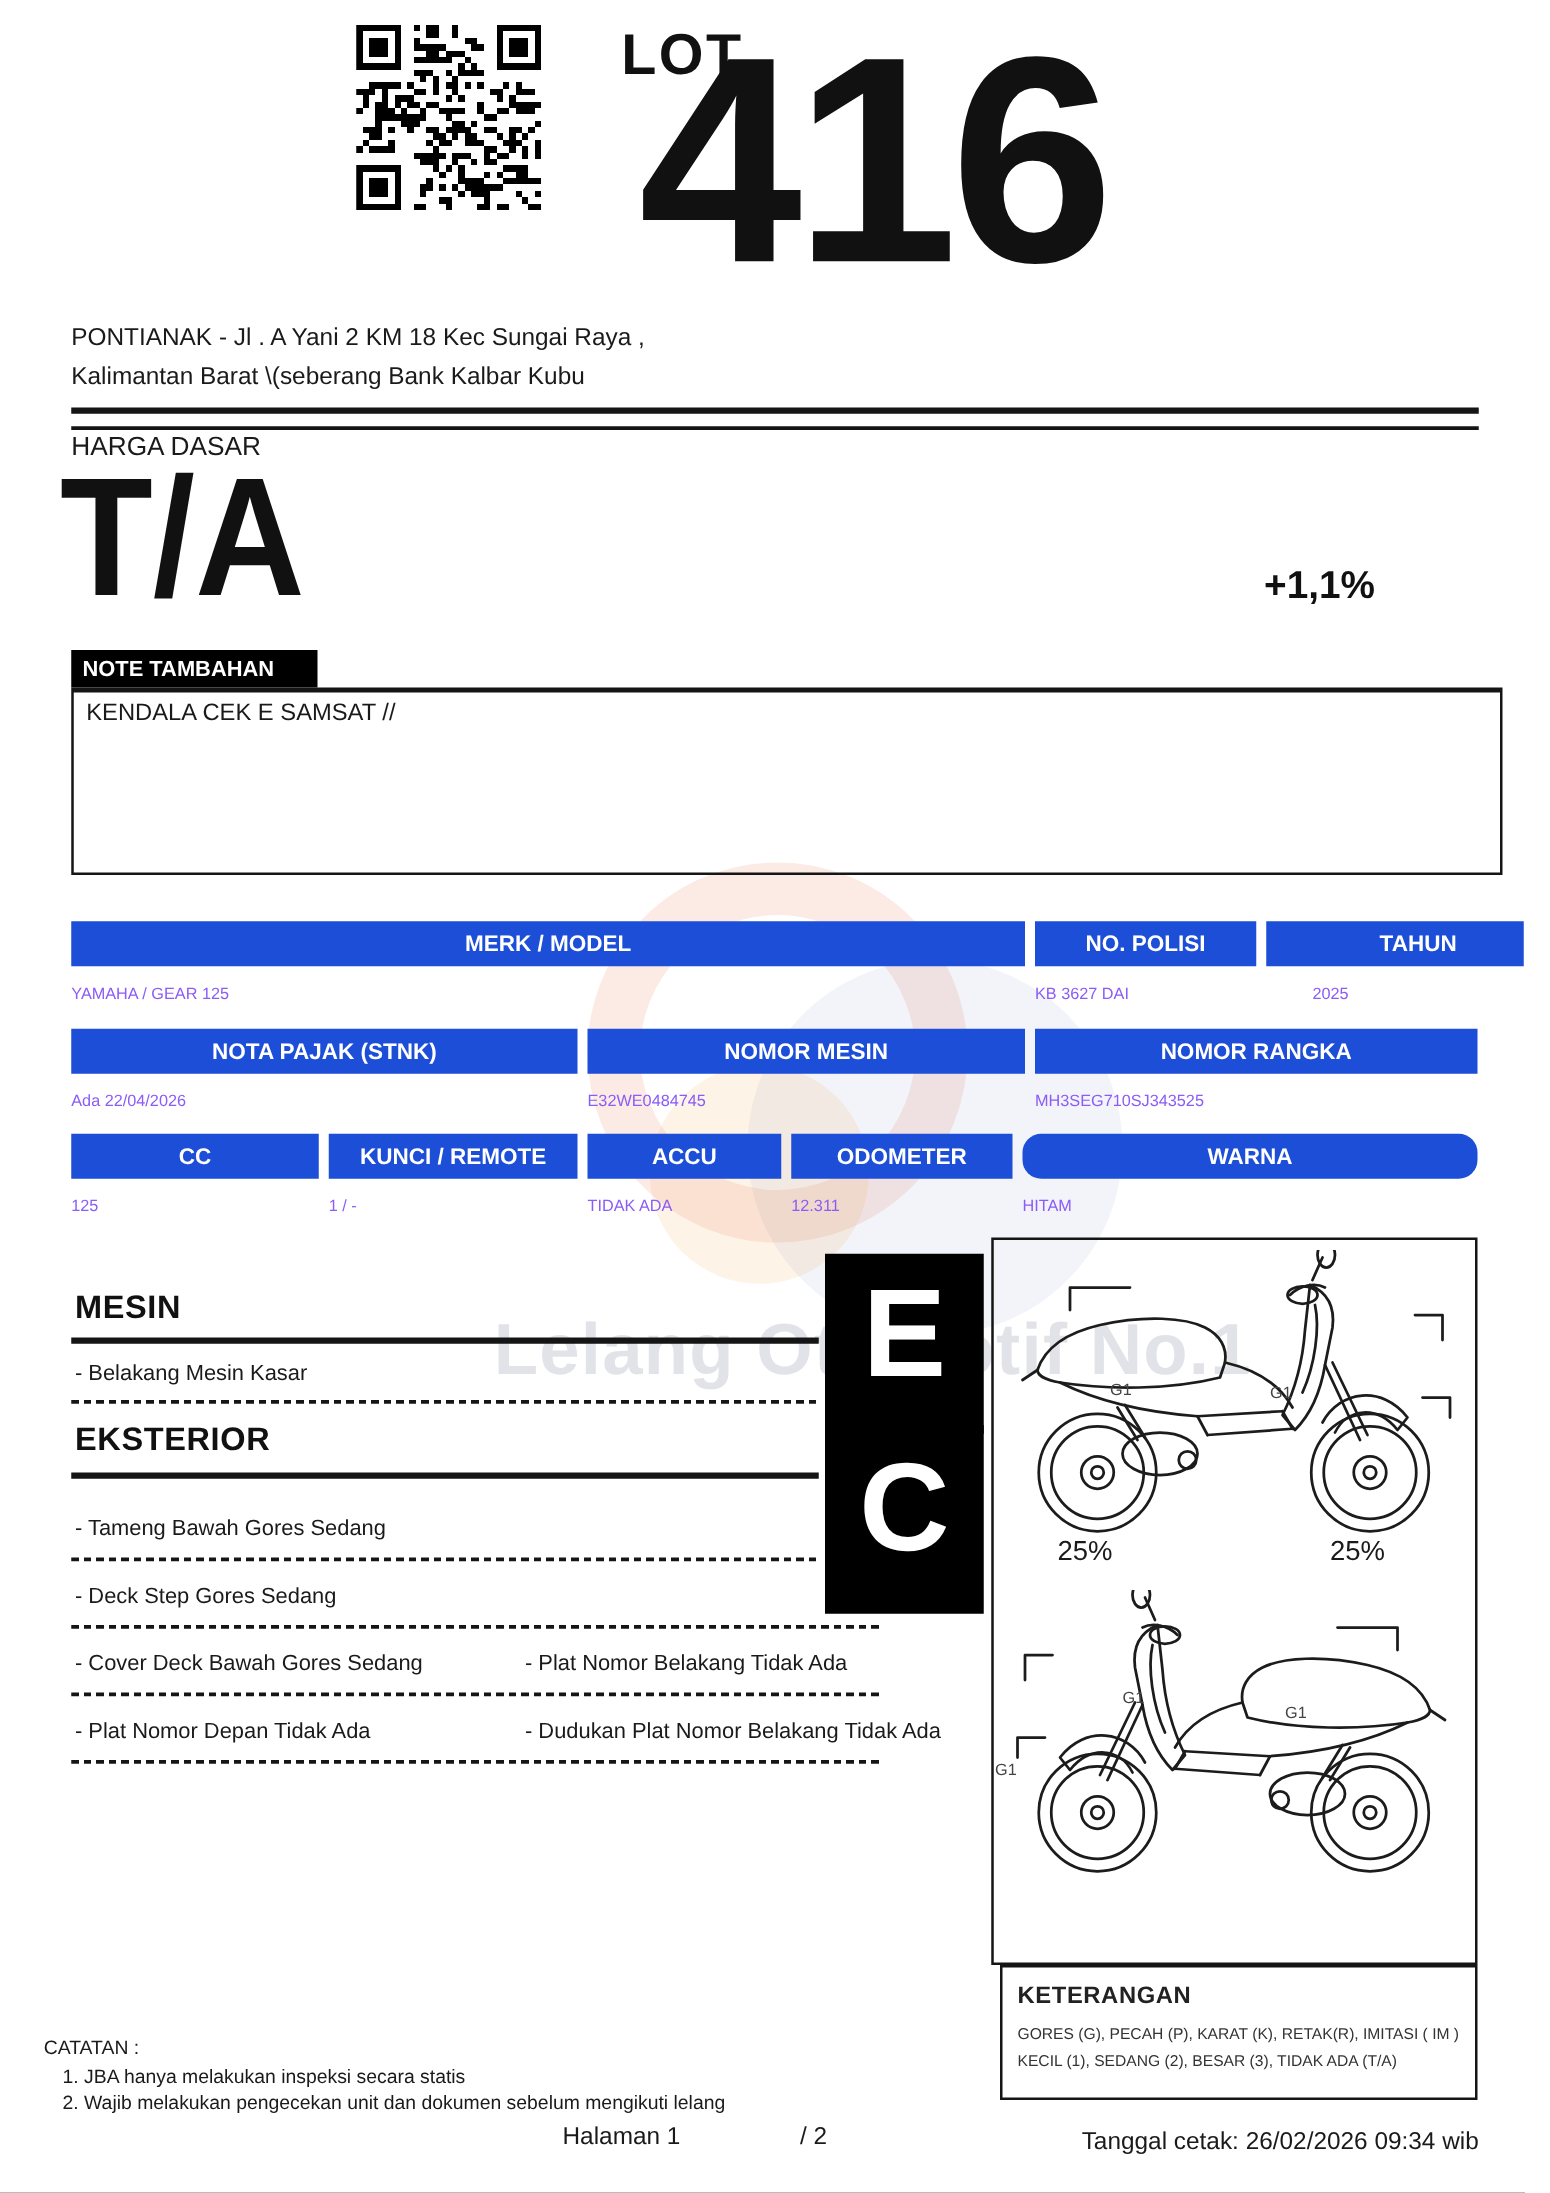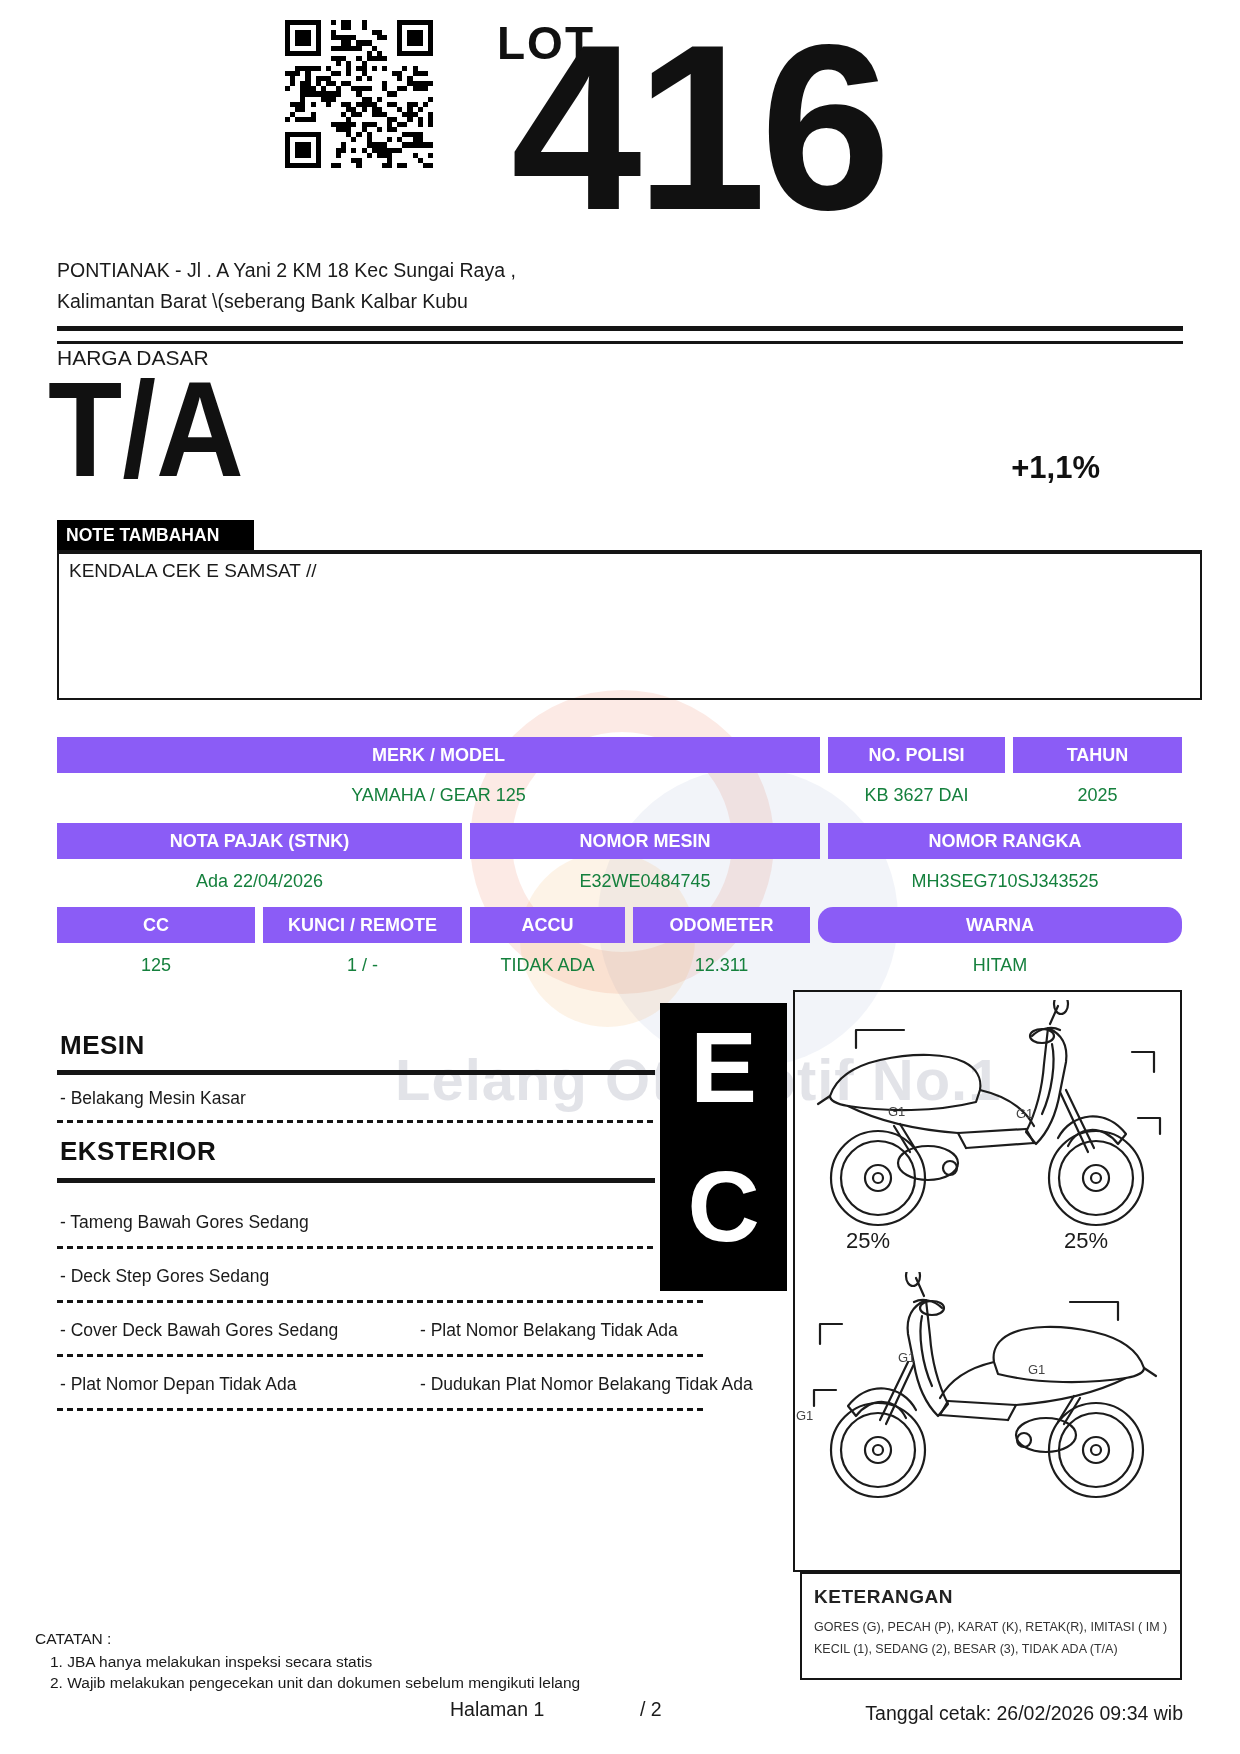--- a/index.html
+++ b/index.html
@@ -26,25 +26,25 @@
   .harga-label{left:57px;top:346px;font-size:21px;color:#1a1a1a;}
   .harga-value{left:48px;top:362px;font-size:135px;font-weight:bold;line-height:1;
                transform:scaleX(.9);transform-origin:left top;}
   .increment{top:450px;right:140px;font-size:31px;font-weight:bold;}
   
   .note-label{left:57px;top:520px;width:188px;height:30px;background:#000;color:#fff;
               font-size:17.5px;font-weight:bold;line-height:30px;padding-left:9px;}
   .note-box{left:57px;top:550px;width:1121px;height:132px;border:2px solid #151515;
             border-top:4px solid #151515;padding:6px 10px;font-size:19px;color:#1a1a1a;}
   
-  .bar{position:absolute;height:36px;background:#8b5cf6;color:#fff;font-size:18px;font-weight:bold;
+  .bar{position:absolute;height:36px;background:#1d4ed8;color:#fff;font-size:18px;font-weight:bold;
        line-height:36px;text-align:center;z-index:1;}
-  .val{position:absolute;height:44px;font-size:18px;color:#15803d;line-height:44px;text-align:center;z-index:1;}
+  .val{position:absolute;height:44px;font-size:13px;color:#8b5cf6;line-height:44px;z-index:1;}
   .rA{top:737px;} .rAv{top:773px;} .rB{top:823px;} .rBv{top:859px;} .rC{top:907px;} .rCv{top:943px;}
-  .a1{left:57px;width:763px;} .a2{left:828px;width:177px;} .a3{left:1013px;width:169px;}
+  .a1{left:57px;width:763px;} .a2{left:828px;width:177px;} .a3{left:1013px;width:169px;padding-left:37px;}
   .b1{left:57px;width:405px;} .b2{left:470px;width:350px;} .b3{left:828px;width:354px;}
   .c1{left:57px;width:198px;} .c2{left:263px;width:199px;} .c3{left:470px;width:155px;}
   .c4{left:633px;width:177px;} .c5{left:818px;width:364px;border-radius:15px;}
   
   .sec-title{font-size:26px;font-weight:bold;letter-spacing:.5px;}
   .rule{height:5px;background:#151515;}
   .item{font-size:17.5px;color:#1a1a1a;white-space:nowrap;}
   .dotted{height:3px;background-image:repeating-linear-gradient(90deg,#151515 0 6px,transparent 6px 10px);}
   .grade-box{width:127px;background:#000;color:#fff;text-align:center;font-weight:bold;}
   .grade-box span{font-size:100px;line-height:1;}

